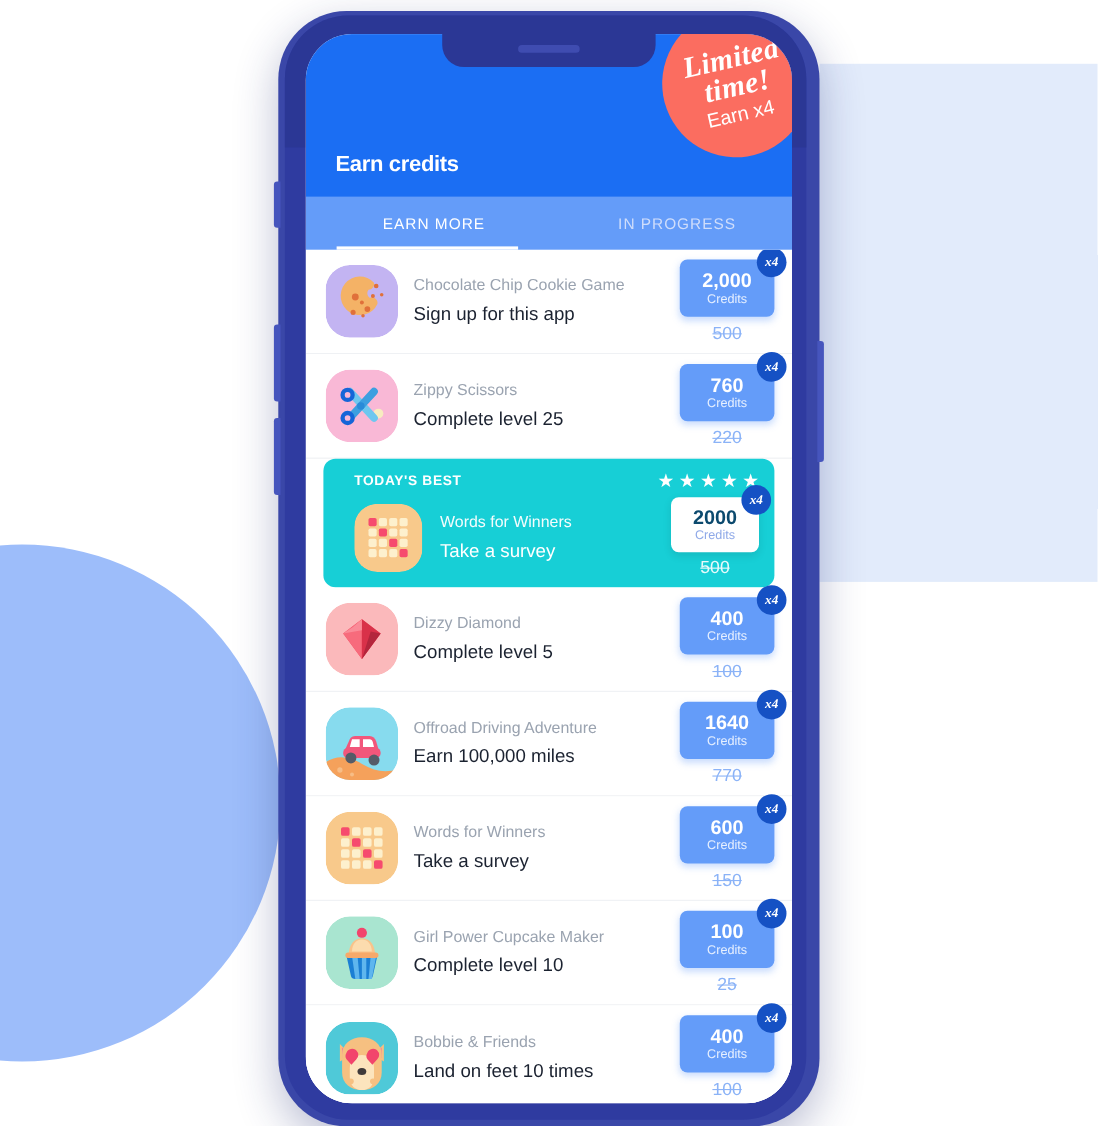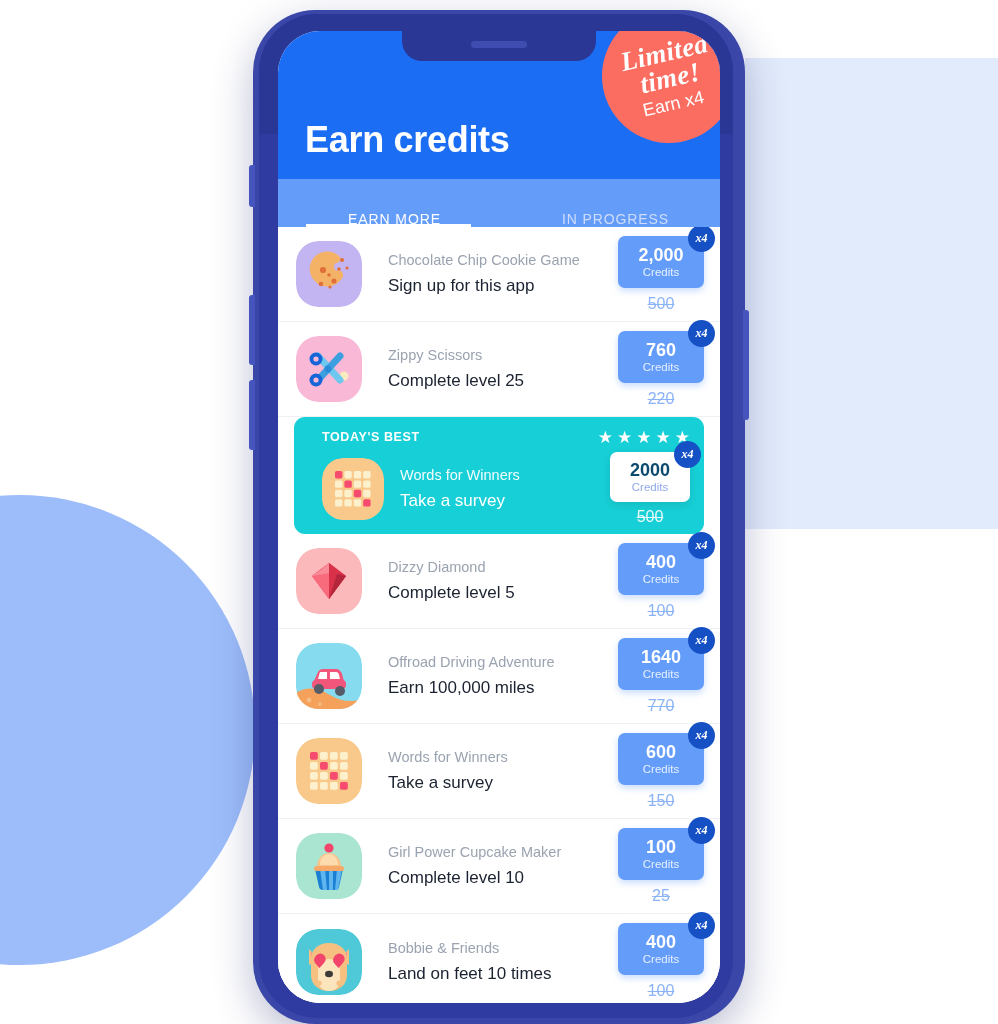--- a/index.html
+++ b/index.html
@@ -134,21 +134,21 @@
   .app-header {
     position: relative;
     height: 148px;
     background: #1b6ef3;
   }
   .app-title {
     position: absolute;
     left: 27px;
     bottom: 18px;
     color: #ffffff;
-    font-size: 36px;
+    font-size: 20px;
     font-weight: bold;
     letter-spacing: -0.3px;
   }
 
   
   .promo-badge {
     position: absolute;
     right: -16px;
     top: -22px;
     width: 134px;
@@ -186,21 +186,21 @@
   .tabs {
     position: relative;
     height: 48px;
     background: #649cf9;
     display: flex;
     z-index: 5;
   }
   .tab {
     flex: 1;
     display: flex;
-    align-items: flex-end;
+    align-items: center;
     justify-content: center;
     font-size: 14px;
     letter-spacing: 0.9px;
     color: #cfddfb;
     position: relative;
     cursor: pointer;
     padding-left: 12px;
   }
   .tab.active { color: #ffffff; }
   .tab.active::after {
@@ -235,21 +235,21 @@
   .thumb {
     width: 66px;
     height: 66px;
     border-radius: 22px;
     flex: 0 0 66px;
     overflow: hidden;
     position: relative;
   }
   .row-text {
     flex: 1;
-    padding-left: 26px;
+    padding-left: 14px;
     min-width: 0;
   }
   .app-name {
     color: #9aa3b0;
     font-size: 14.5px;
     line-height: 21px;
     white-space: nowrap;
     overflow: hidden;
     text-overflow: ellipsis;
   }

